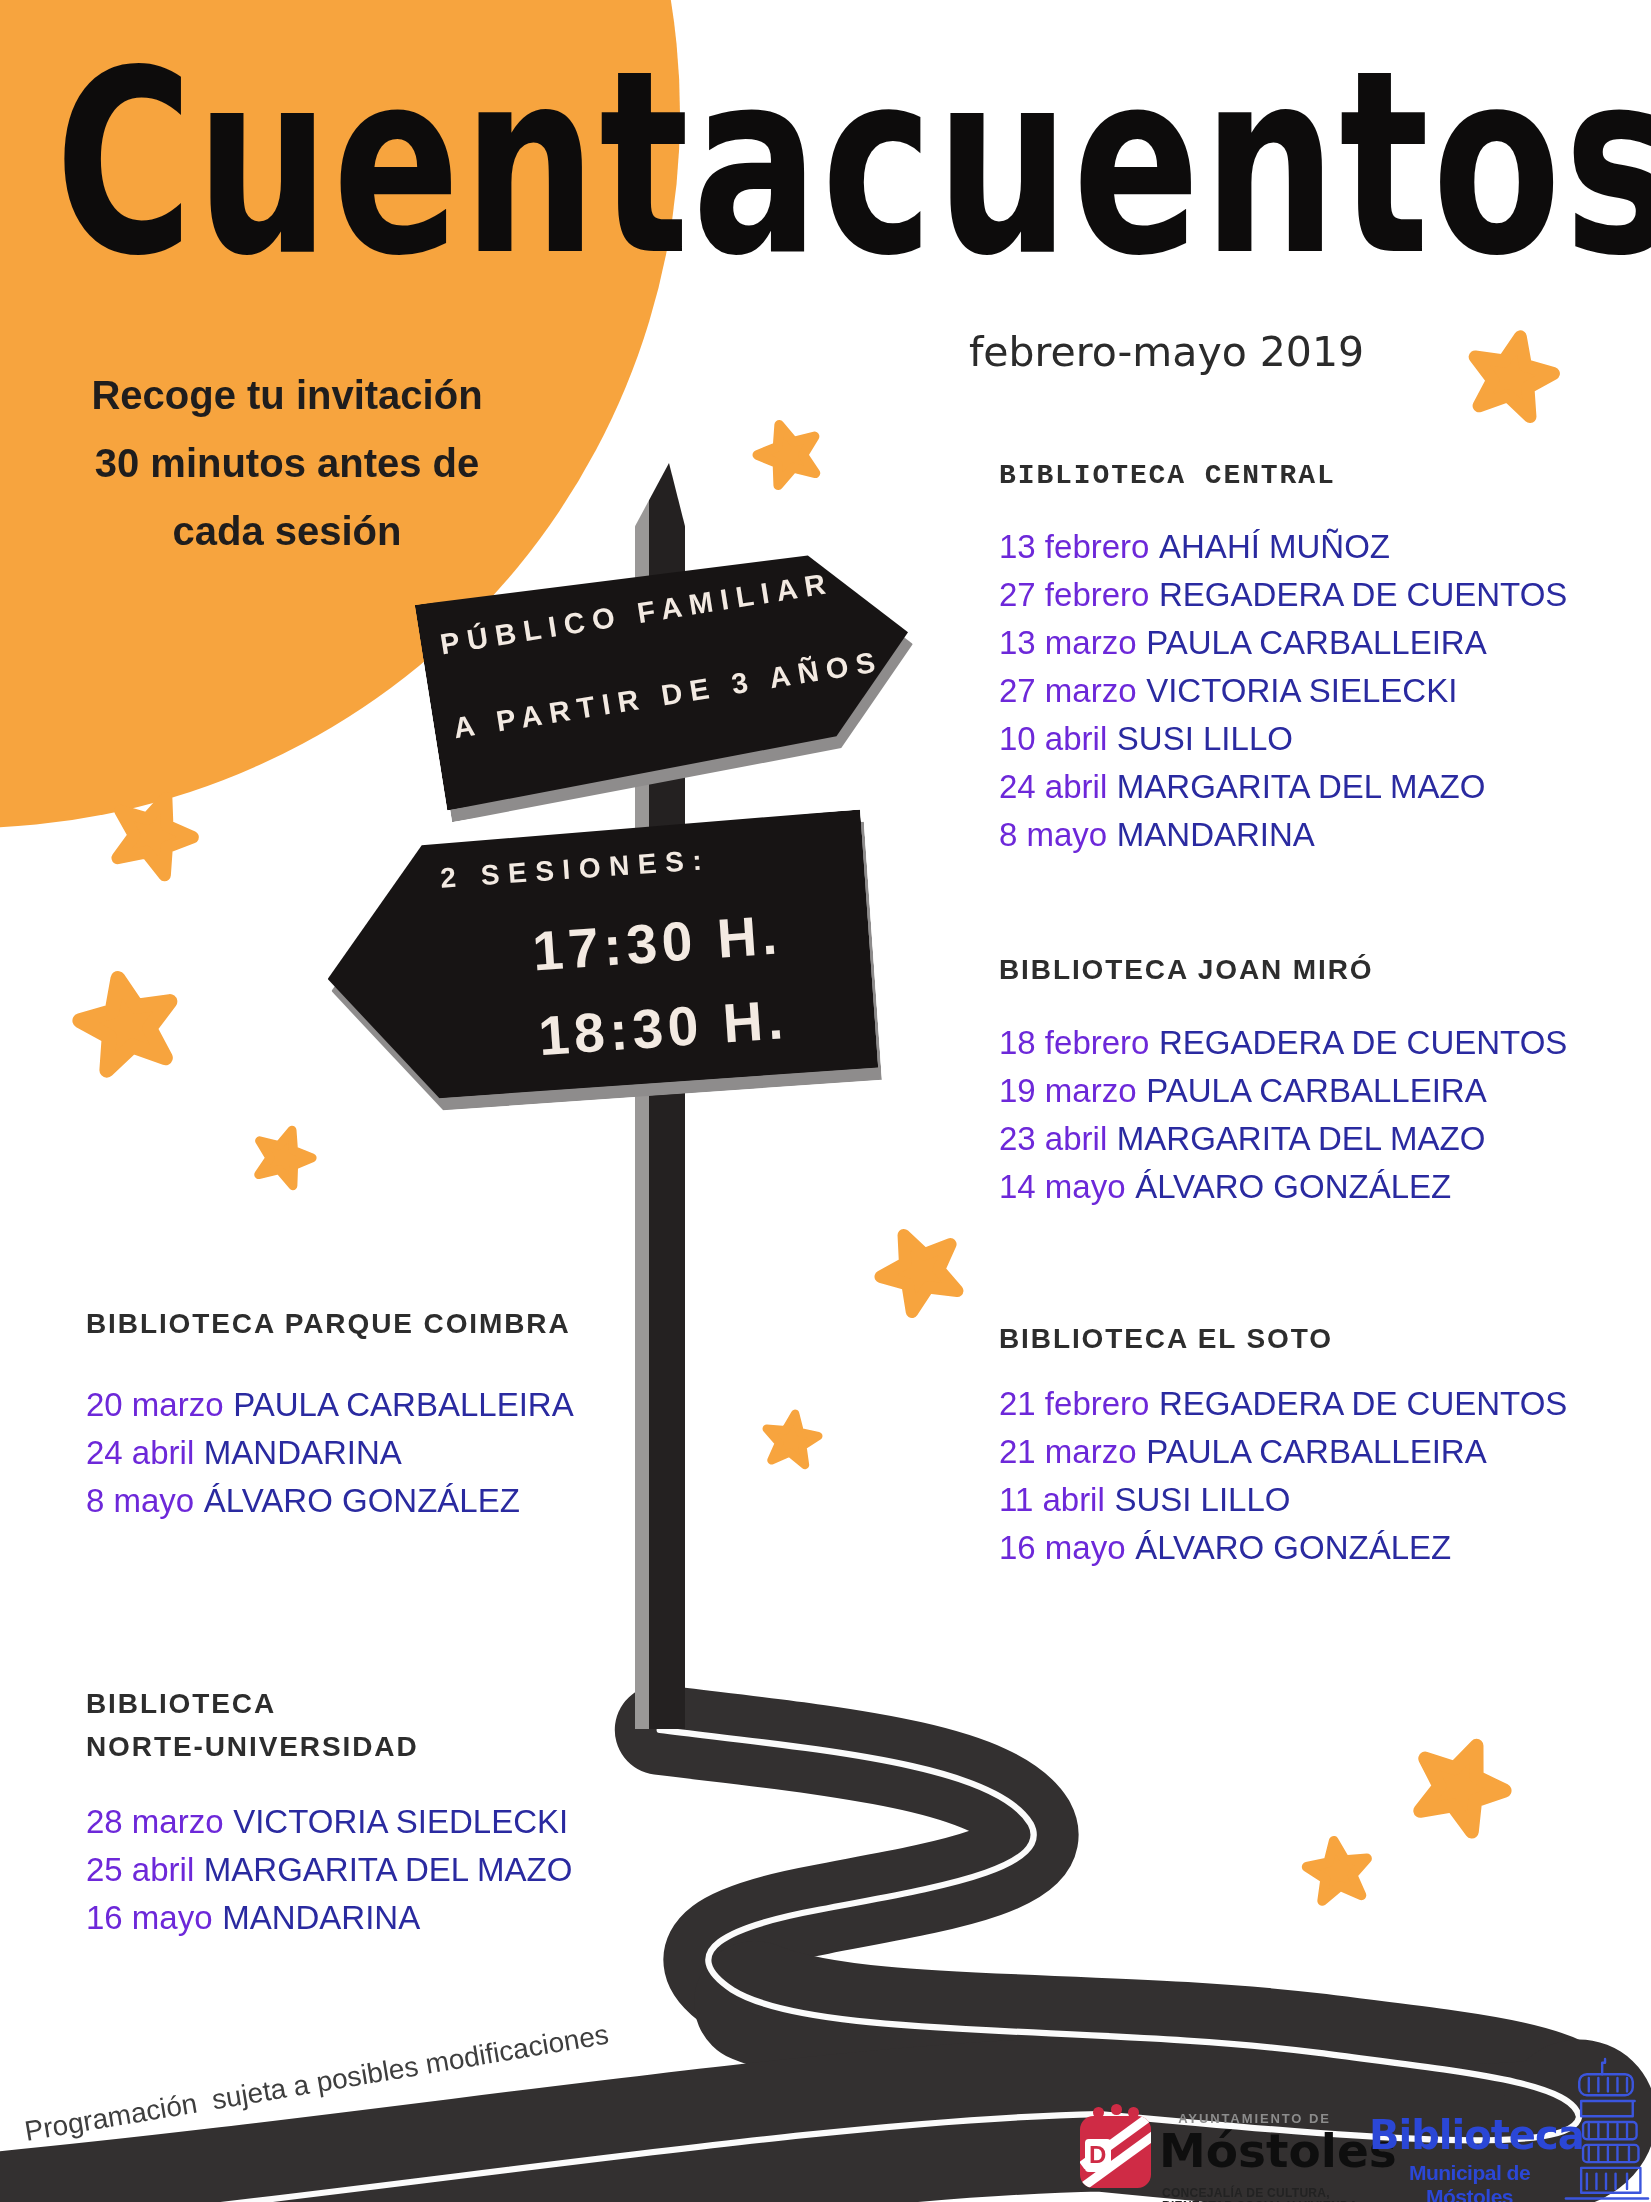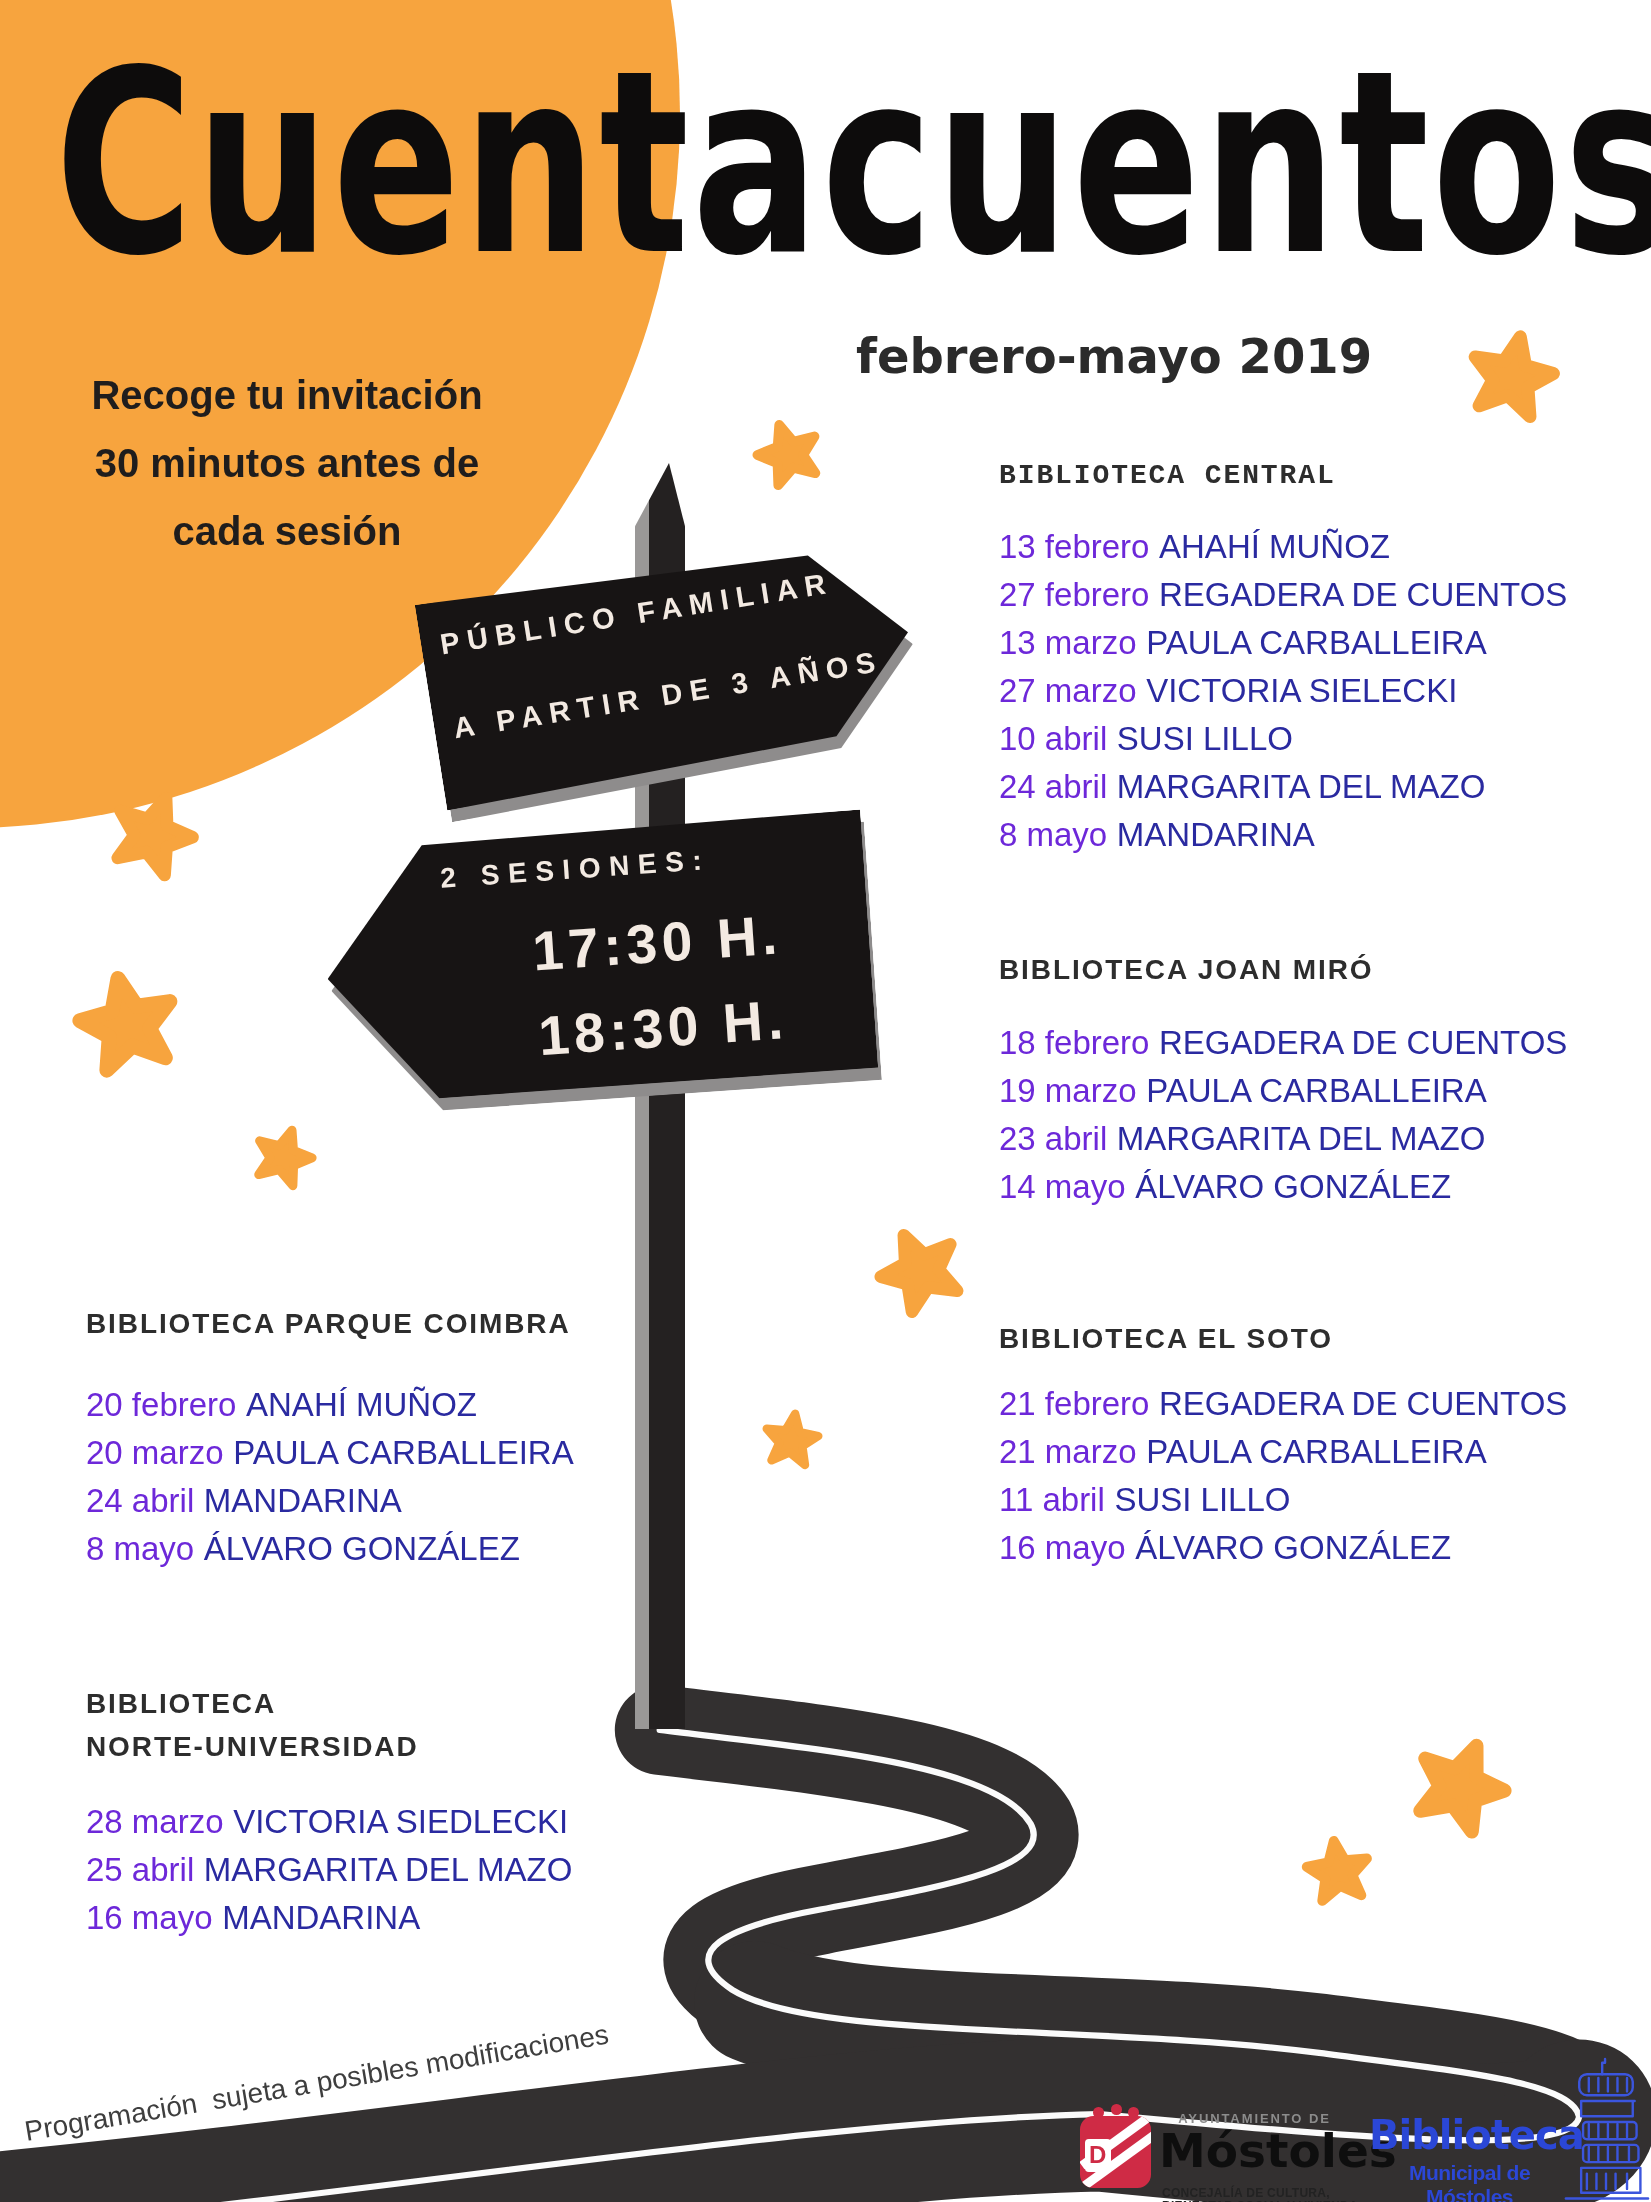--- a/index.html
+++ b/index.html
@@ -8,23 +8,23 @@
   .abs{position:absolute;}
 
   
   .orange-circle{left:-748px;top:-600px;width:1428px;height:1428px;border-radius:50%;
                  background:#F7A43E;z-index:0;}
 
   
   .title{left:55px;top:36px;z-index:5;font-family:"DejaVu Sans","Liberation Sans",sans-serif;
          font-weight:bold;font-size:254px;line-height:1;letter-spacing:3.8px;color:#0d0c0c;
          transform:scaleX(0.74);transform-origin:left top;white-space:nowrap;}
-  .season{left:856px;top:330px;width:621px;z-index:5;text-align:left;
-          font-family:"DejaVu Sans","Liberation Sans",sans-serif;font-weight:bold;
-          font-size:48px;color:#2b2b2b;line-height:1.1;}
+  .season{left:856px;top:330px;width:621px;z-index:5;text-align:center;
+          font-family:"DejaVu Sans","Liberation Sans",sans-serif;font-weight:normal;
+          font-size:41px;color:#2b2b2b;line-height:1.1;}
   .pickup{left:48px;top:361px;width:478px;z-index:5;text-align:center;
           font-weight:bold;font-size:40px;line-height:68px;color:#1f1d1d;}
 
   
   .star{z-index:4;}
   .star svg{display:block;width:100%;height:100%;}
 
   
   .pole{left:635px;top:463px;width:50px;height:1266px;z-index:2;
         background:linear-gradient(90deg,#9a9897 0 28%,#242121 28% 100%);
@@ -182,21 +182,20 @@
     <div class="entry"><span class="date">18 febrero</span><span class="artist">REGADERA DE CUENTOS</span></div>
     <div class="entry"><span class="date">19 marzo</span><span class="artist">PAULA CARBALLEIRA</span></div>
     <div class="entry"><span class="date">23 abril</span><span class="artist">MARGARITA DEL MAZO</span></div>
     <div class="entry"><span class="date">14 mayo</span><span class="artist">ÁLVARO GONZÁLEZ</span></div>
   </div>
 </div>
 
 <div class="abs section" style="left:86px;top:0;">
   <h3 class="pos-h" style="top:1309px;">BIBLIOTECA PARQUE COIMBRA</h3>
   <div class="entries pos-e" style="top:1381px;">
-    <div class="entry"><span class="date">20 febrero</span><span class="artist">ANAHÍ MUÑOZ</span></div>
     <div class="entry"><span class="date">20 marzo</span><span class="artist">PAULA CARBALLEIRA</span></div>
     <div class="entry"><span class="date">24 abril</span><span class="artist">MANDARINA</span></div>
     <div class="entry"><span class="date">8 mayo</span><span class="artist">ÁLVARO GONZÁLEZ</span></div>
   </div>
 </div>
 
 <div class="abs section" style="left:999px;top:0;">
   <h3 class="pos-h" style="top:1324px;">BIBLIOTECA EL SOTO</h3>
   <div class="entries pos-e" style="top:1380px;">
     <div class="entry"><span class="date">21 febrero</span><span class="artist">REGADERA DE CUENTOS</span></div>

